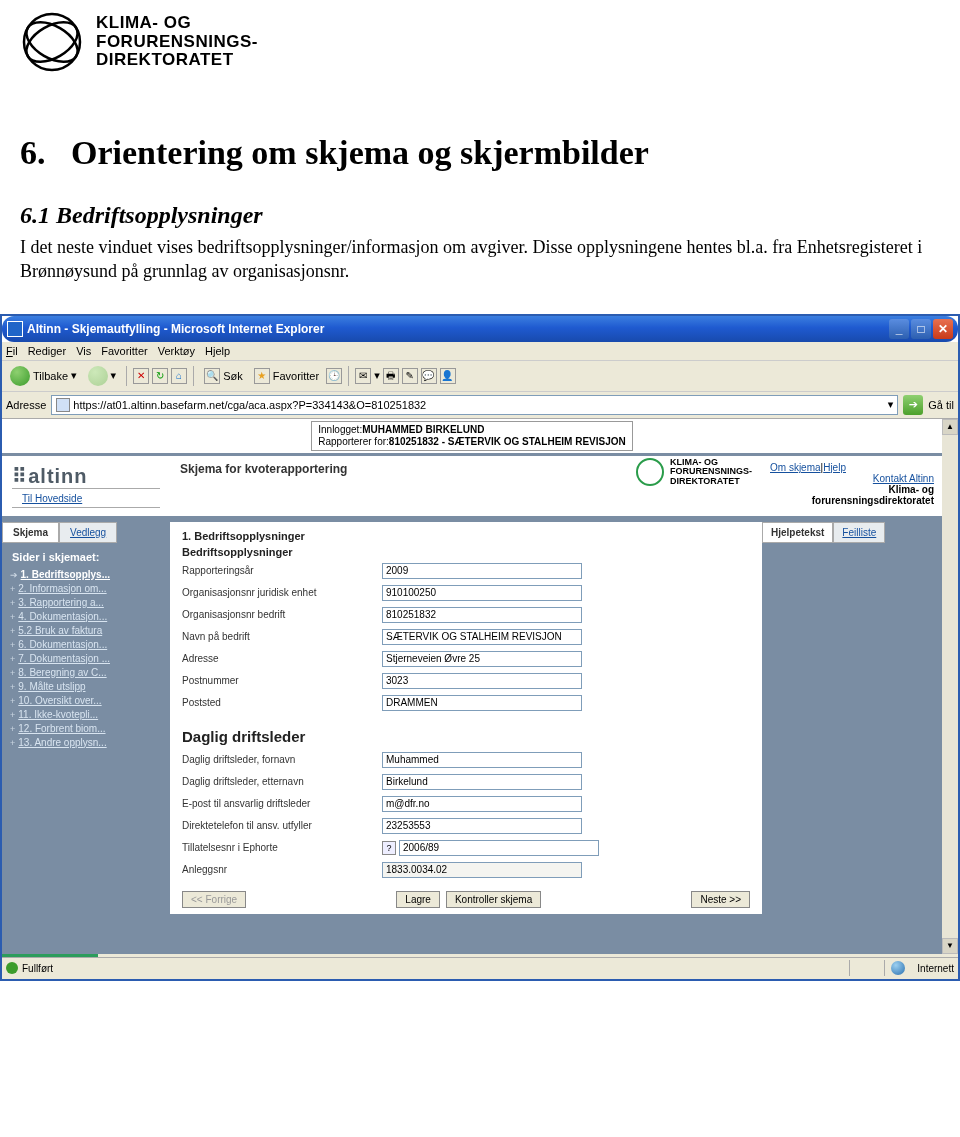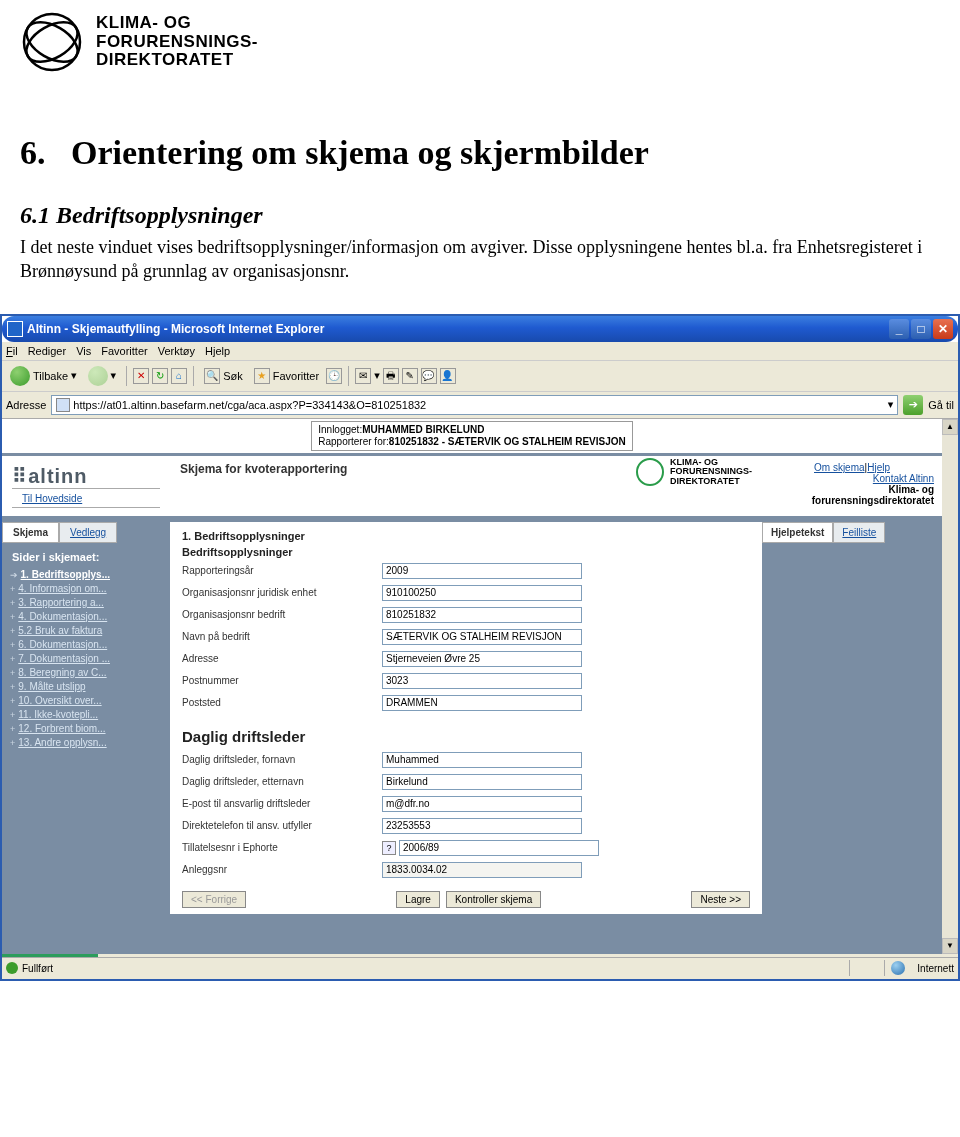--- a/index.html
+++ b/index.html
@@ -56,21 +56,21 @@
   .alt-left { width: 168px; padding: 8px 10px; }
   .alt-brand { font-size: 20px; font-weight: bold; letter-spacing: 1px; color: #4f5b66; }
   .alt-brand::before { content: "⠿ "; color: #4f5b66; letter-spacing: -2px; }
   .alt-mid { flex: 1; padding: 6px 10px; }
   .form-title { font-weight: bold; font-size: 12px; color: #333; }
   .klif-logo { display: flex; align-items: center; gap: 6px; float: right; margin-top: -4px; }
   .klif-circ { width: 28px; height: 28px; border: 2px solid #2a9c4a; border-radius: 50%; position: relative; }
   .klif-text { font-size: 9px; font-weight: bold; line-height: 1.1; }
   .alt-right { width: 180px; padding: 6px 8px; font-size: 10px; }
   .alt-right a { color: #15509e; text-decoration: underline; }
-  .alt-right-row { display: flex; justify-content: center; }
+  .alt-right-row { display: flex; justify-content: flex-start; }
   
   .hovedside { border-top: 1px solid #aaa; border-bottom: 1px solid #aaa; padding: 3px 10px; }
   .hovedside a { color: #15509e; text-decoration: underline; font-size: 10px; }
   
   .main-3col { display: flex; background: #7a8da3; border-top: 6px solid #7a8da3; }
   
   
   .sidebar { width: 168px; background: #7a8da3; color: #fff; font-size: 11px; }
   .side-tabs { display: flex; }
   .side-tab { padding: 4px 10px; background: #e8ecef; color: #15509e; text-decoration: underline; border: 1px solid #aaa; font-size: 10px; }
@@ -232,21 +232,21 @@
 
       <div class="main-3col">
         <div class="sidebar">
           <div class="side-tabs">
             <div class="side-tab active">Skjema</div>
             <div class="side-tab">Vedlegg</div>
           </div>
           <div class="side-heading">Sider i skjemaet:</div>
           <ul class="side-list" id="side-list">
               <li class="current"><span class="side-prefix">➔</span><a href="#">1. Bedriftsopplys...</a></li>
-              <li><span class="side-prefix">+</span><a href="#">4. Informasjon om...</a></li>
+              <li><span class="side-prefix">+</span><a href="#">2. Informasjon om...</a></li>
               <li><span class="side-prefix">+</span><a href="#">3. Rapportering a...</a></li>
               <li><span class="side-prefix">+</span><a href="#">4. Dokumentasjon...</a></li>
               <li><span class="side-prefix">+</span><a href="#">5.2 Bruk av faktura</a></li>
               <li><span class="side-prefix">+</span><a href="#">6. Dokumentasjon...</a></li>
               <li><span class="side-prefix">+</span><a href="#">7. Dokumentasjon ...</a></li>
               <li><span class="side-prefix">+</span><a href="#">8. Beregning av C...</a></li>
               <li><span class="side-prefix">+</span><a href="#">9. Målte utslipp</a></li>
               <li><span class="side-prefix">+</span><a href="#">10. Oversikt over...</a></li>
               <li><span class="side-prefix">+</span><a href="#">11. Ikke-kvotepli...</a></li>
               <li><span class="side-prefix">+</span><a href="#">12. Forbrent biom...</a></li>

